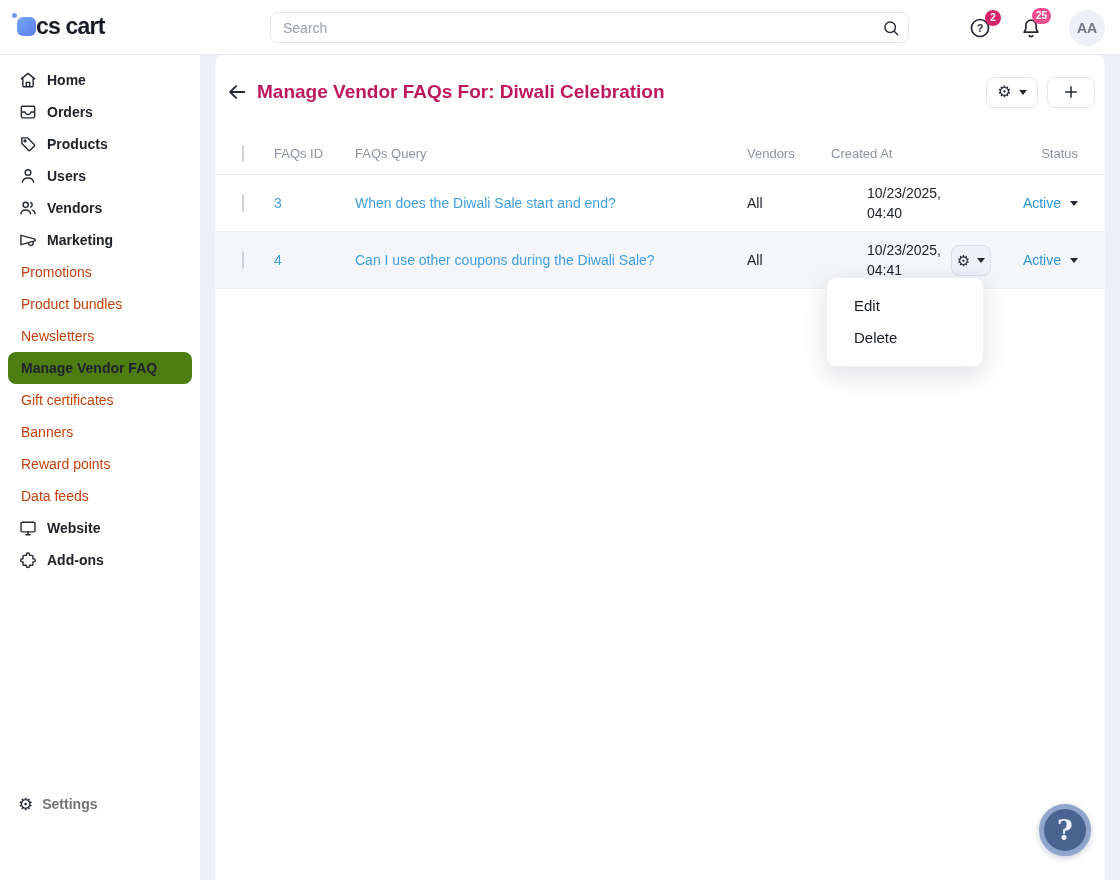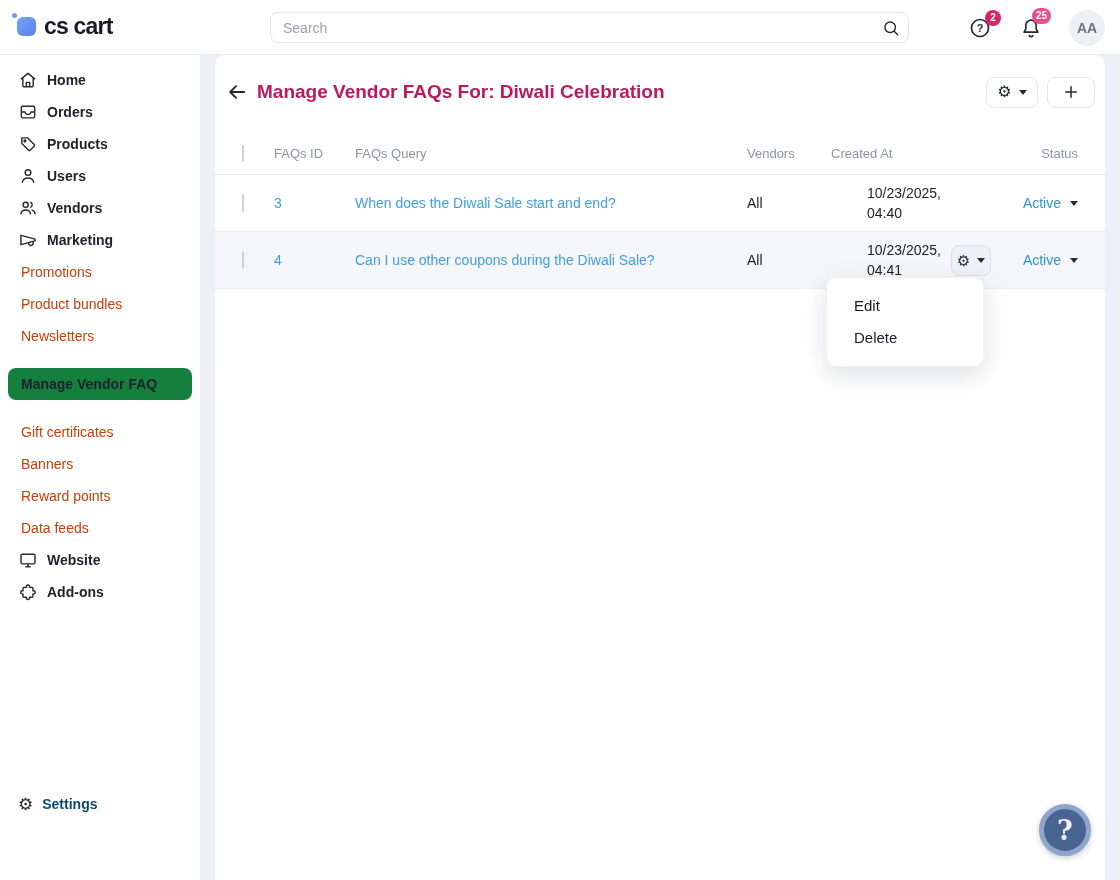--- a/index.html
+++ b/index.html
@@ -2,44 +2,44 @@
 <html><head>
 <meta charset="utf-8">
 <style>
   * { box-sizing: border-box; margin: 0; padding: 0; }
   html,body { width:1120px; height:880px; }
   body { font-family:"Liberation Sans", sans-serif; overflow:hidden; }
   .app { position:relative; width:1120px; height:880px; background:#edf1f7; overflow:hidden; }
 
   
   .top-header { position:absolute; left:0; top:0; width:1120px; height:55px; background:#fff; border-bottom:1px solid #e8eaef; z-index:20; }
-  .logo { position:absolute; left:17px; top:13px; display:flex; align-items:center; gap:8px; cursor:pointer; }
+  .logo { position:absolute; left:17px; top:13px; display:flex; align-items:center; cursor:pointer; }
   .logo-mark { position:relative; width:19px; height:19px; border-radius:6px; background:linear-gradient(135deg,#74a7f5,#5b7eec); }
   .logo-mark::before { content:""; position:absolute; left:-5px; top:-4px; width:5px; height:5px; border-radius:50%; background:#6f9af3; }
   .logo-text { font-size:23px; font-weight:700; color:#181b27; letter-spacing:-0.8px; }
   .search-box { position:absolute; left:270px; top:12px; width:639px; height:31px; background:#fff; border:1px solid #e3e5eb; border-radius:8px; display:flex; align-items:center; }
   .search-box input { flex:1; border:none; outline:none; background:transparent; padding:0 12px; font-size:14px; color:#20232e; font-family:"Liberation Sans",sans-serif; }
   .search-box input::placeholder { color:#9aa0ad; }
   .search-icon-wrap { width:34px; display:flex; justify-content:center; cursor:pointer; }
   .header-right { position:absolute; right:15px; top:0; height:55px; display:flex; align-items:center; gap:25px; }
   .icon-btn { position:relative; width:26px; height:26px; display:flex; align-items:center; justify-content:center; cursor:pointer; }
   .badge { position:absolute; background:#d6246a; color:#fff; font-size:10px; font-weight:700; border-radius:9px; min-width:16px; height:16px; display:flex; align-items:center; justify-content:center; padding:0 4px; }
   .badge-help { top:-5px; right:-8px; }
   .badge-bell { top:-7px; right:-7px; background:#ec4c8c; }
   .avatar { width:36px; height:36px; border-radius:50%; background:#edf1f6; color:#6e7480; font-size:14px; font-weight:700; display:flex; align-items:center; justify-content:center; cursor:pointer; }
 
   
   .sidebar { position:absolute; left:0; top:55px; width:200px; height:825px; background:#fff; z-index:10; }
   .nav { padding-top:9px; }
   .nav-item { display:flex; align-items:center; gap:9px; height:32px; padding-left:18px; cursor:pointer; }
   .nav-item .nlabel { font-size:14px; font-weight:700; color:#20232e; }
   .sub-item { display:flex; align-items:center; height:32px; padding-left:21px; font-size:14px; color:#c2410c; cursor:pointer; }
-  .sub-item.active { margin:16px 8px; padding-left:13px; background:#15803d; border-radius:8px; font-weight:700; color:#20232e; }
+  .sub-item.active { margin:0 8px; padding-left:13px; background:#4d7c0f; border-radius:8px; font-weight:700; color:#20232e; }
   .settings-item { position:absolute; left:0; bottom:60px; display:flex; align-items:center; gap:9px; height:32px; padding-left:18px; cursor:pointer; }
-  .settings-item .nlabel { font-size:14px; font-weight:700; color:#0c4a6e; }
+  .settings-item .nlabel { font-size:14px; font-weight:700; color:#737373; }
   .ic { fill:none; stroke:#262a35; stroke-width:1.7; stroke-linecap:round; stroke-linejoin:round; }
   .gear-glyph { font-size:17px; line-height:1; color:#262a35; }
 
   
   .card { position:absolute; left:215px; top:55px; width:890px; height:825px; background:#fff; border-radius:10px 10px 0 0; }
   .page-head { display:flex; align-items:center; height:32px; margin:21px 10px 0 9px; }
   .back-btn { width:26px; height:26px; display:flex; align-items:center; justify-content:center; cursor:pointer; }
   .page-title { margin-left:7px; font-size:19px; font-weight:700; color:#be185d; }
   .head-actions { margin-left:auto; display:flex; gap:9px; }
   .btn { height:31px; background:#fff; border:1px solid #e3e6ec; border-radius:8px; display:flex; align-items:center; justify-content:center; gap:7px; cursor:pointer; }

